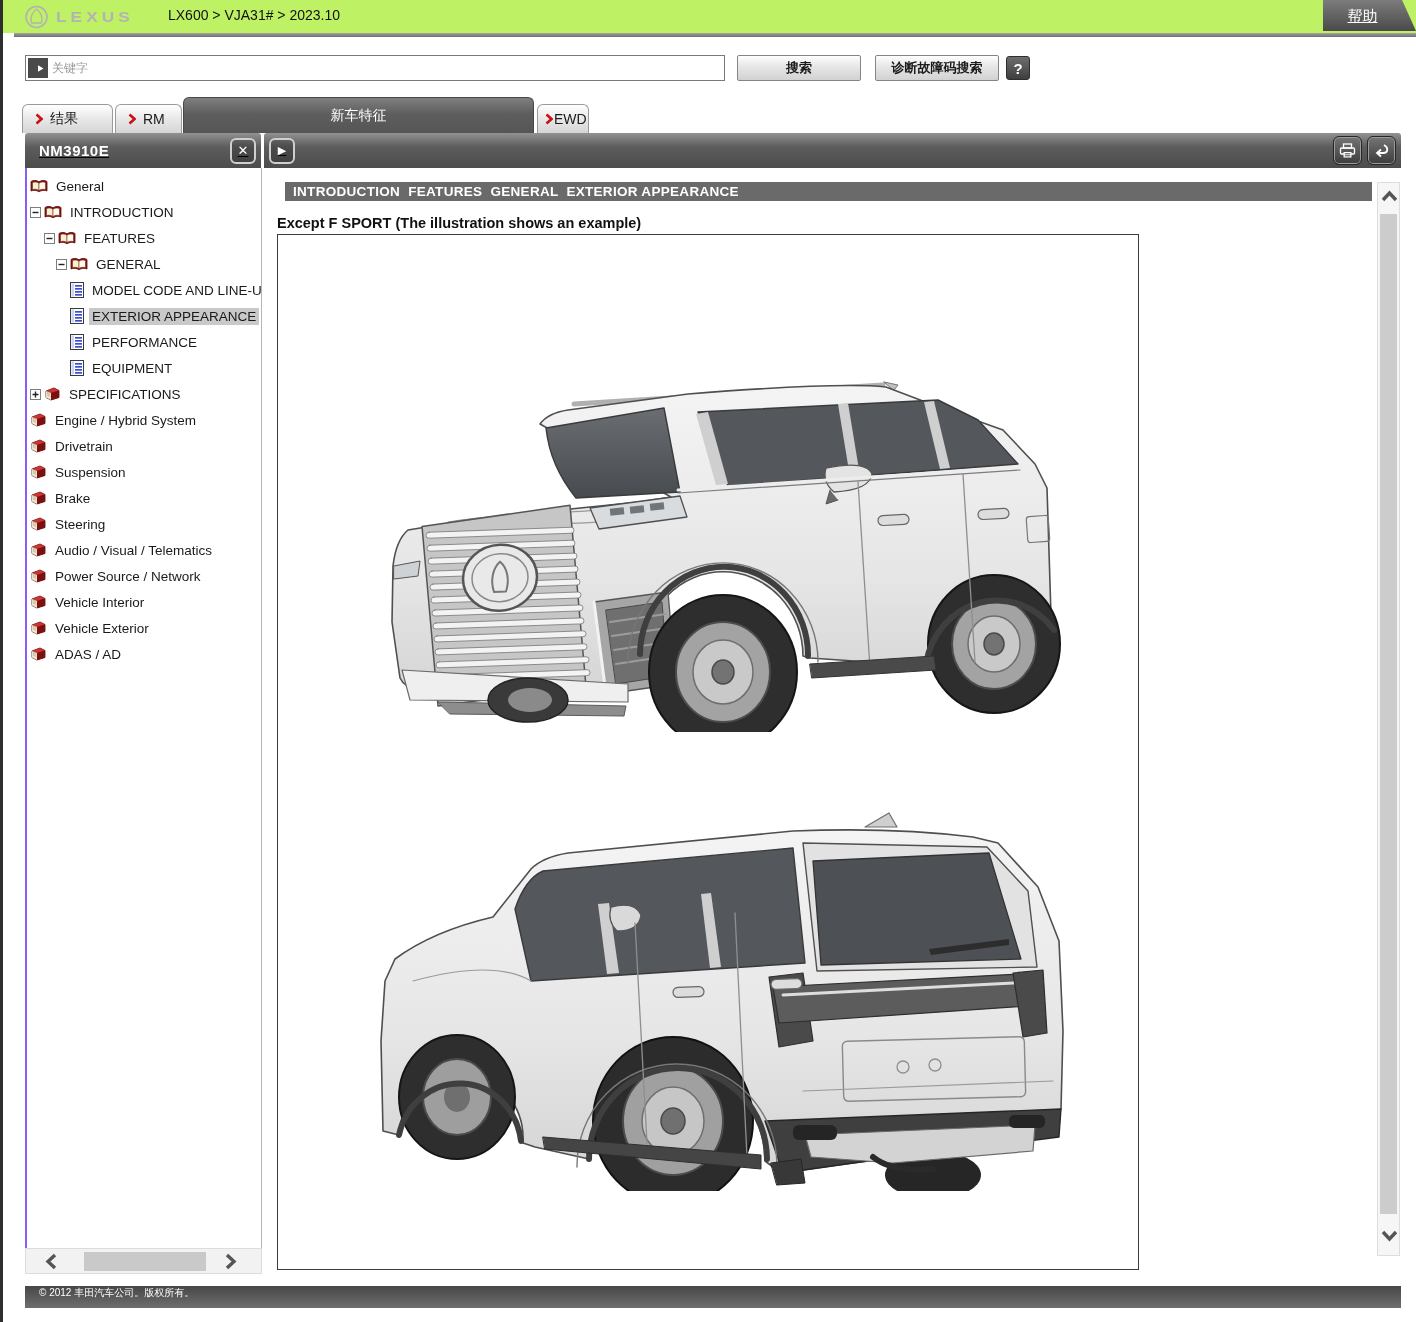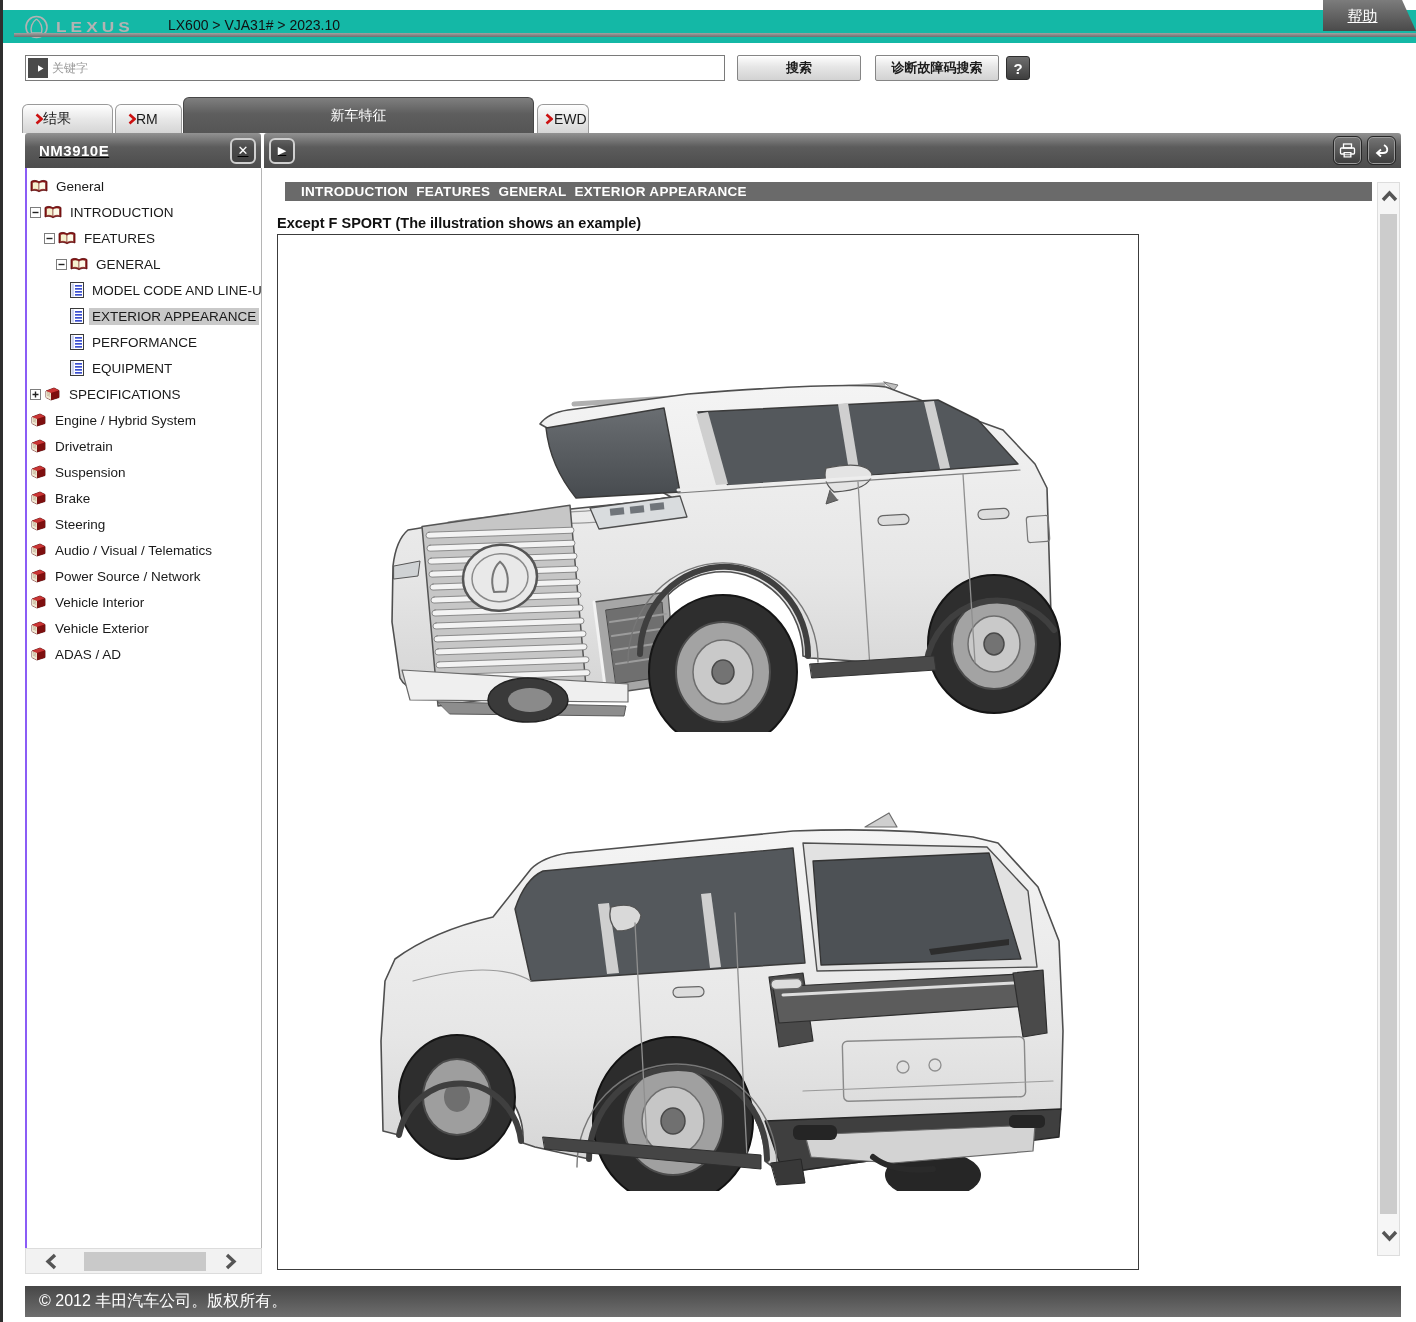--- a/index.html
+++ b/index.html
@@ -4,21 +4,21 @@
 <style>
   html,body{margin:0;padding:0;background:#fff;}
   body{width:1416px;height:1322px;overflow:hidden;font-family:"Liberation Sans","DejaVu Sans",sans-serif;position:relative;}
   #app{position:absolute;inset:0;}
   .abs{position:absolute;}
 
   
   .left-edge{left:0;top:0;width:3px;height:1322px;background:#2e2e2e;}
 
   
-  .header{left:3px;top:10px;width:1413px;height:33px;background:#14b8a6;}
+  .header{left:3px;top:0;width:1413px;height:33px;background:#bef264;}
   .logo{left:22px;top:5px;}
   .breadcrumb{left:165px;top:7px;font-size:14px;color:#111;}
   .help-btn{right:0;top:0;width:93px;height:31px;background:linear-gradient(#7c7c7c,#4a4a4a);
     clip-path:polygon(15% 0,100% 0,100% 100%,0 100%);transform:scaleX(-1);cursor:pointer;}
   .help-btn span{display:block;transform:scaleX(-1);color:#fff;font-size:15px;text-decoration:underline;
     text-align:center;line-height:31px;padding-right:14px;}
   .header-rule{left:14px;top:33px;width:1402px;height:4px;background:linear-gradient(#a2a2a2,#6f6f6f);}
 
   
   .search-wrap{left:25px;top:55px;width:700px;height:26px;border:1px solid #7a7a7a;background:#fff;display:flex;align-items:center;box-sizing:border-box;}
@@ -31,21 +31,21 @@
   .btn-dtc{left:875px;top:55px;width:124px;height:26px;}
   .q-icon{left:1006px;top:56px;width:22px;height:22px;background:linear-gradient(#6e6e6e,#3e3e3e);
     border:1px solid #2e2e2e;border-radius:3px;color:#fff;font-weight:bold;font-size:15px;
     display:flex;align-items:center;justify-content:center;cursor:pointer;}
 
   
   .tab-bar{left:3px;top:97px;width:1413px;height:36px;}
   .tab{position:absolute;box-sizing:border-box;display:flex;align-items:center;cursor:pointer;
     border-radius:6px 6px 0 0;font-size:14px;}
   .tab.inactive{top:7px;height:29px;background:linear-gradient(#ffffff,#e8e8e8 50%,#d5d5d5);
-    border:1px solid #9a9a9a;border-bottom:none;color:#1a1a1a;padding-left:12px;}
+    border:1px solid #9a9a9a;border-bottom:none;color:#1a1a1a;gap:7px;padding-left:12px;}
   .tab.active{top:0;height:36px;background:linear-gradient(#7f7f7f,#5e5e5e 45%,#555555);
     border:1px solid #474747;border-bottom:none;color:#fff;justify-content:center;}
   .tab0{left:19px;width:91px;}
   .tab1{left:112px;width:67px;}
   .tab2{left:180px;width:351px;}
   .tab3{left:534px;width:52px;padding-left:7px !important;gap:1px !important;}
   .tab .arrow{display:flex;}
 
   
   .tb{height:35px;top:133px;background:linear-gradient(#929292,#5c5c5c 40%,#4c4c4c);
@@ -72,35 +72,35 @@
   .ticon{display:flex;margin-right:5px;flex:none;}
   .tlabel{padding:1px 3px;}
   .tlabel.sel{background:#c9c9c9;}
   .hscroll{left:25px;top:1248px;width:237px;height:26px;background:#f2f2f2;border:1px solid #dcdcdc;box-sizing:border-box;}
   .hs-left{left:18px;top:4px;} .hs-right{left:198px;top:4px;}
   .hs-thumb{left:58px;top:3px;width:122px;height:19px;background:#c9c9c9;cursor:grab;}
 
   
   .content{left:264px;top:168px;width:1137px;height:1113px;background:#fff;}
   .crumb-bar{left:21px;top:14px;width:1087px;height:19px;background:#6a6a6a;color:#fff;
-    font-weight:bold;font-size:13.5px;line-height:19px;padding-left:16px;box-sizing:border-box;
+    font-weight:bold;font-size:13.5px;line-height:19px;padding-left:8px;box-sizing:border-box;
     white-space:pre;letter-spacing:.3px;}
   .caption{left:13px;top:47px;font-size:14.5px;font-weight:bold;color:#111;}
   .figure-box{left:13px;top:66px;width:862px;height:1036px;border:1px solid #3c3c3c;background:#fff;box-sizing:border-box;}
   .car1{left:100px;top:135px;}
   .car2{left:95px;top:556px;}
 
   
   .vscroll{left:1377px;top:182px;width:23px;height:1074px;background:#f6f6f6;border:1px solid #ddd;box-sizing:border-box;}
   .vs-up{left:3px;top:6px;} .vs-down{left:3px;top:1046px;}
   .vs-thumb{left:2px;top:31px;width:17px;height:1000px;background:#ccc;cursor:grab;}
 
   
-  .footer{left:25px;top:1286px;width:1376px;height:31px;background:linear-gradient(#474747,#6e6e6e);
-    color:#fff;font-size:16px;display:flex;align-items:center;padding-left:14px;box-sizing:border-box;}
+  .footer{left:25px;top:1286px;width:1376px;height:22px;background:linear-gradient(#474747,#6e6e6e);
+    color:#fff;font-size:10px;display:flex;padding-left:14px;box-sizing:border-box;}
 </style>
 </head>
 <body>
 
 <div id="app">
   <div class="abs left-edge"></div>
 
   <div class="abs header">
     <svg class="abs logo" width="118" height="24" viewBox="0 0 118 24">
       <ellipse cx="11.5" cy="12" rx="10.5" ry="10.5" fill="none" stroke="#b3b3b3" stroke-width="1.6"></ellipse>

